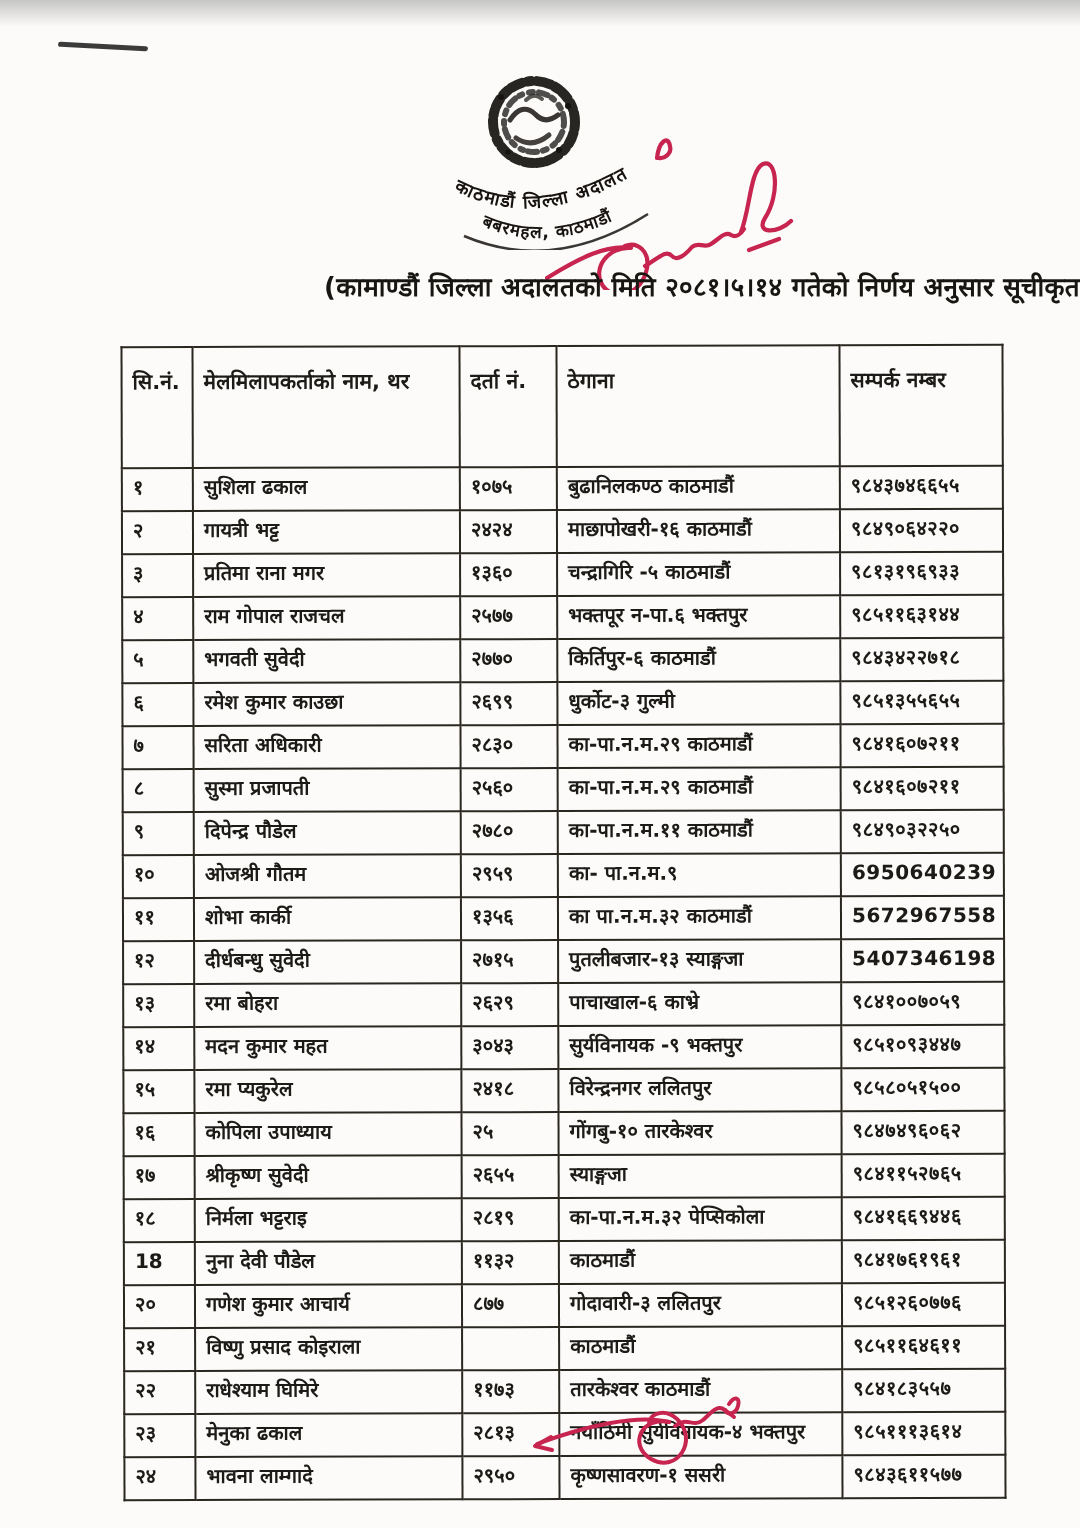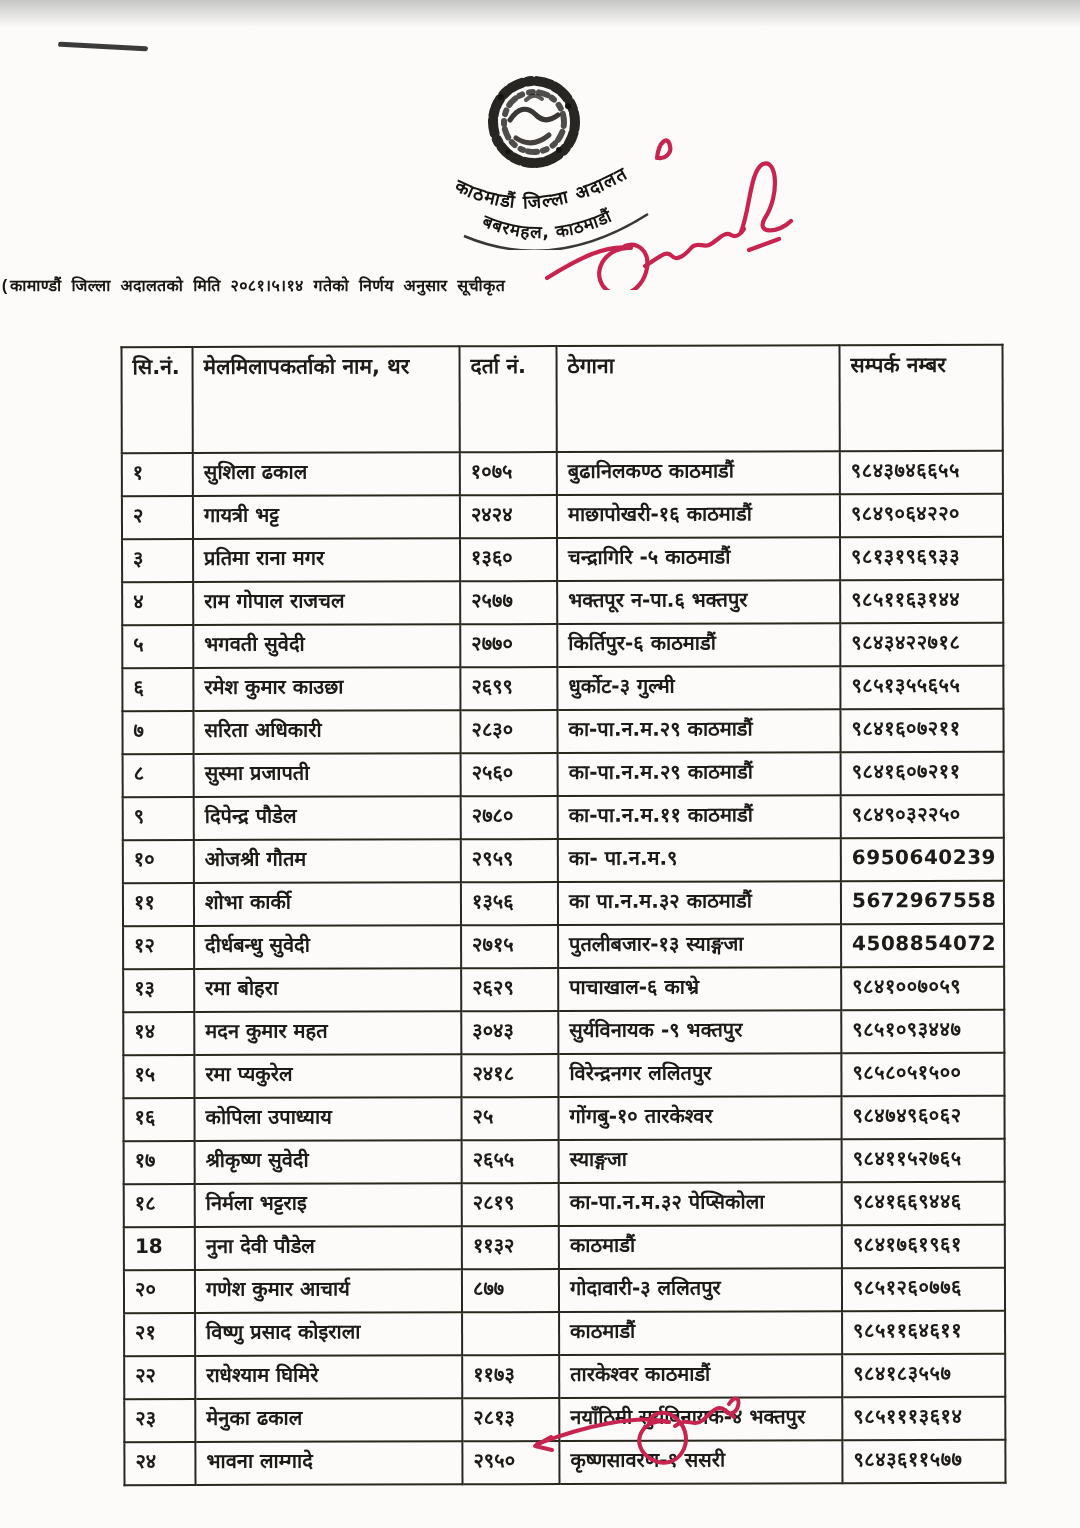--- a/index.html
+++ b/index.html
@@ -20,37 +20,37 @@
   }
   .pen-dash{
     position:absolute;left:58px;top:44px;width:90px;height:5px;
     background:#3b3b3b;border-radius:3px;transform:rotate(3deg);
   }
   .stamp{position:absolute;left:438px;top:64px;width:240px;height:186px;}
   .sig-top{position:absolute;left:545px;top:118px;width:270px;height:172px;}
   .sig-bottom{position:absolute;left:515px;top:1382px;width:290px;height:100px;}
   .heading{
     position:absolute;left:0;top:268px;width:1080px;
-    text-align:left;font-weight:700;font-size:16px;line-height:39px;
-    color:#181613;letter-spacing:.3px;font-family:Liberation Mono, monospace;
+    text-align:right;font-weight:700;font-size:26px;line-height:39px;
+    color:#181613;letter-spacing:.3px;
   }
   table.doc{
     position:absolute;left:122px;top:345px;width:881px;
     border-collapse:collapse;table-layout:fixed;
     transform:rotate(-0.15deg);
   }
   table.doc th,table.doc td{
     border:2px solid #2a2721;
     font-size:20px;font-weight:600;color:#1d1b18;
     padding:3px 8px 8px 10px;
     overflow:hidden;
   }
   table.doc thead th{
     height:92px;vertical-align:top;text-align:left;
-    font-size:21px;font-weight:700;padding-top:4px;
+    font-size:21px;font-weight:700;padding-top:19px;
   }
   table.doc tbody tr{height:38px;}
   table.doc tbody td{vertical-align:middle;line-height:30px;}
   td.c-sn{padding-left:12px;}
   td.c-phone{font-size:21px;letter-spacing:.5px;border-radius:11px;}
 </style>
 </head>
 <body>
 
 <div class="page">
@@ -189,21 +189,21 @@
           <td class="c-name">शोभा कार्की</td>
           <td class="c-reg">१३५६</td>
           <td class="c-address">का पा.न.म.३२ काठमाडौं</td>
           <td class="c-phone">5672967558</td>
         </tr>
         <tr>
           <td class="c-sn">१२</td>
           <td class="c-name">दीर्धबन्धु सुवेदी</td>
           <td class="c-reg">२७१५</td>
           <td class="c-address">पुतलीबजार-१३ स्याङ्गजा</td>
-          <td class="c-phone">4508854072</td>
+          <td class="c-phone">5407346198</td>
         </tr>
         <tr>
           <td class="c-sn">१३</td>
           <td class="c-name">रमा बोहरा</td>
           <td class="c-reg">२६२९</td>
           <td class="c-address">पाचाखाल-६ काभ्रे</td>
           <td class="c-phone">९८४१००७०५९</td>
         </tr>
         <tr>
           <td class="c-sn">१४</td>

